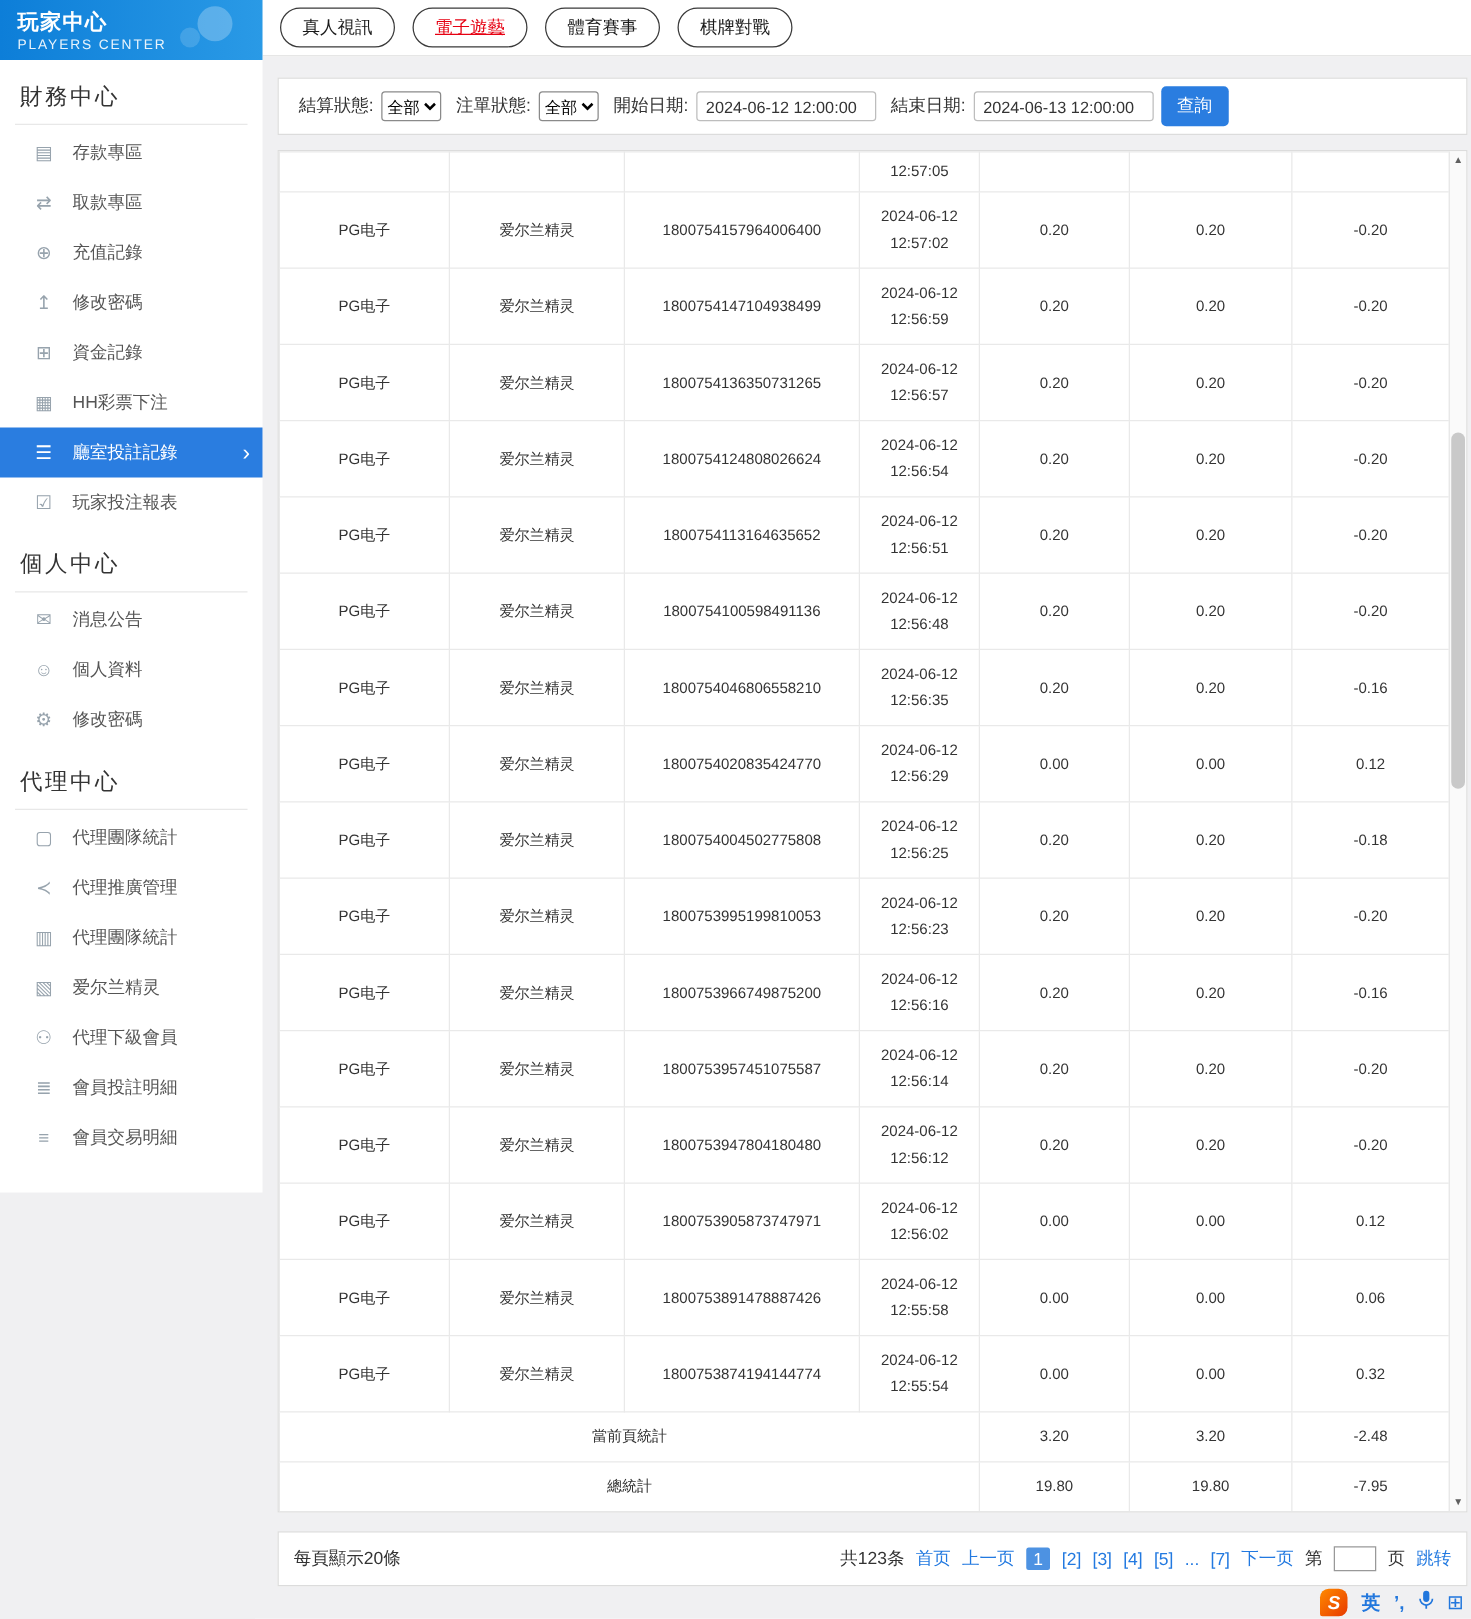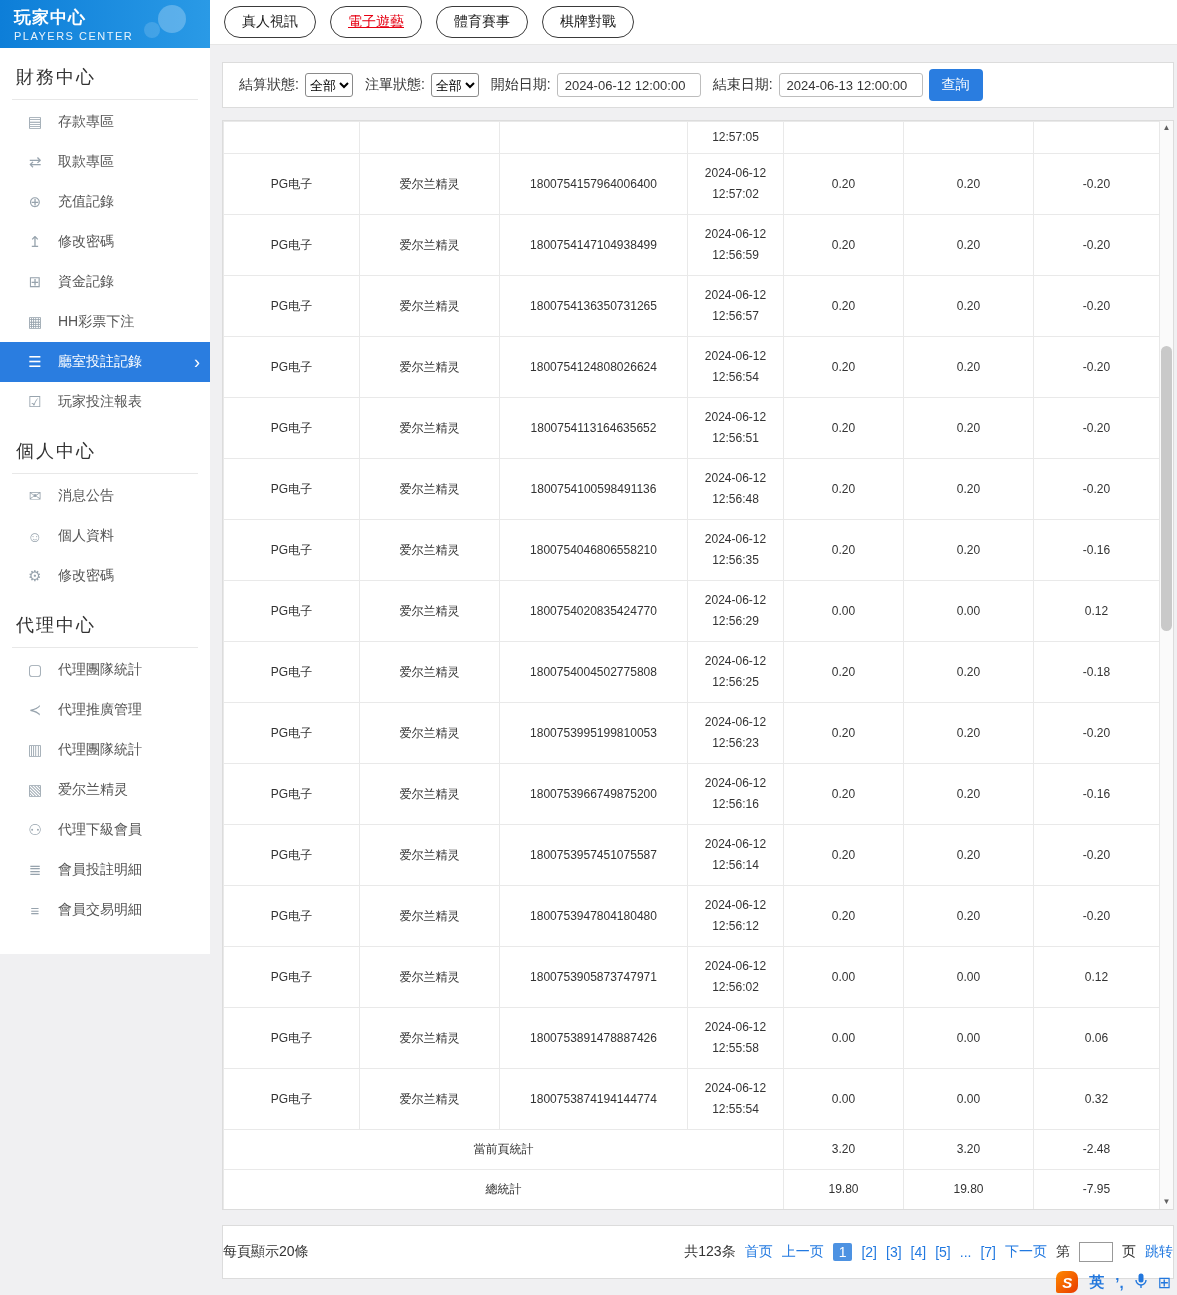--- a/index.html
+++ b/index.html
@@ -42,21 +42,21 @@
   table.records td { border:1px solid #e9e9e9; text-align:center; padding:0 4px; line-height:21px; vertical-align:middle; overflow:hidden; }
   tr.partial { height:32px; }
   tr.data { height:61px;margin-left:44px; }
   tr.summary { height:40px; }
   
   .vscroll { position:absolute; top:0; right:0; width:14px; height:100%; background:#fafafa; border-left:1px solid #e8e8e8; }
   .vs-arrow { position:absolute; left:0; width:100%; height:14px; color:#606060; font-size:8px; text-align:center; line-height:14px; }
   .vs-up { top:0; } .vs-down { bottom:0; }
   .vs-thumb { position:absolute; left:1px; width:11px; top:225px; height:285px; background:#c9c9c9; border-radius:6px; }
   
-  .pagebar { margin-top:15px; height:54px; display:flex; align-items:center; justify-content:space-between; padding:0 0; font-size:14px; }
+  .pagebar { margin-top:15px; height:44px; display:flex; align-items:center; justify-content:space-between; padding:0 12px; font-size:14px; }
   .pager { display:flex; align-items:center; gap:9px; }
   .pg-text { color:#333; }
   .pg-link { color:#2279e0; cursor:pointer; }
   .pg-ellipsis { color:#2279e0; }
   .pg-current { background:#4d92e2; color:#fff; padding:1px 6px; border-radius:2px; }
   .pg-input { width:34px; height:20px; border:1px solid #999; font-family:inherit; }
   
   .ime { position:absolute; right:6px; bottom:2px; display:flex; align-items:center; gap:11px; }
   .sogou-logo { width:22px; height:22px; background:linear-gradient(135deg,#ff8a00,#e83a00); border-radius:7px 7px 7px 2px; color:#fff; font-weight:bold; font-style:italic; font-size:15px; display:flex; align-items:center; justify-content:center; }
   .ime-item { color:#2277dd; font-size:15px; font-weight:bold; }

